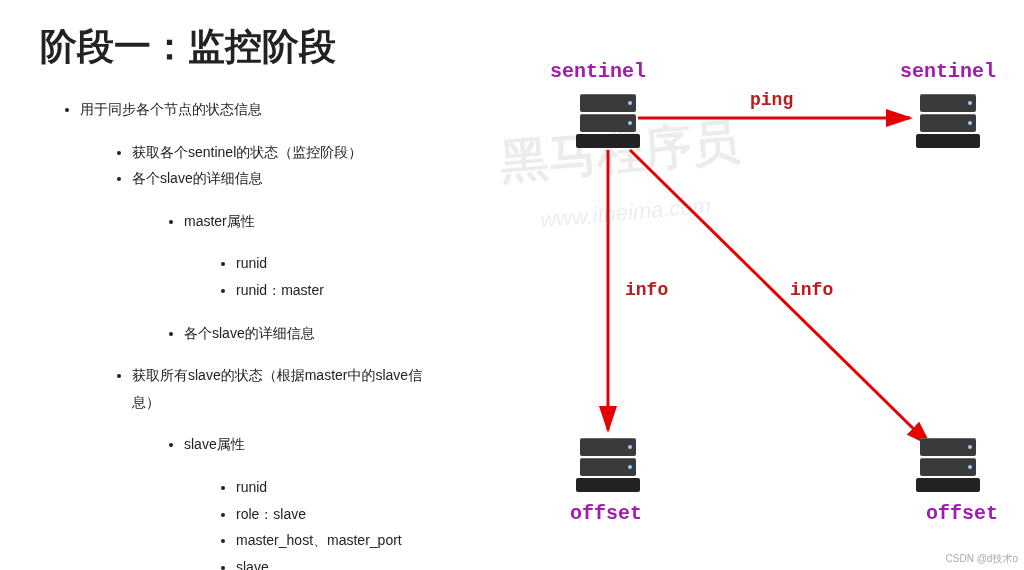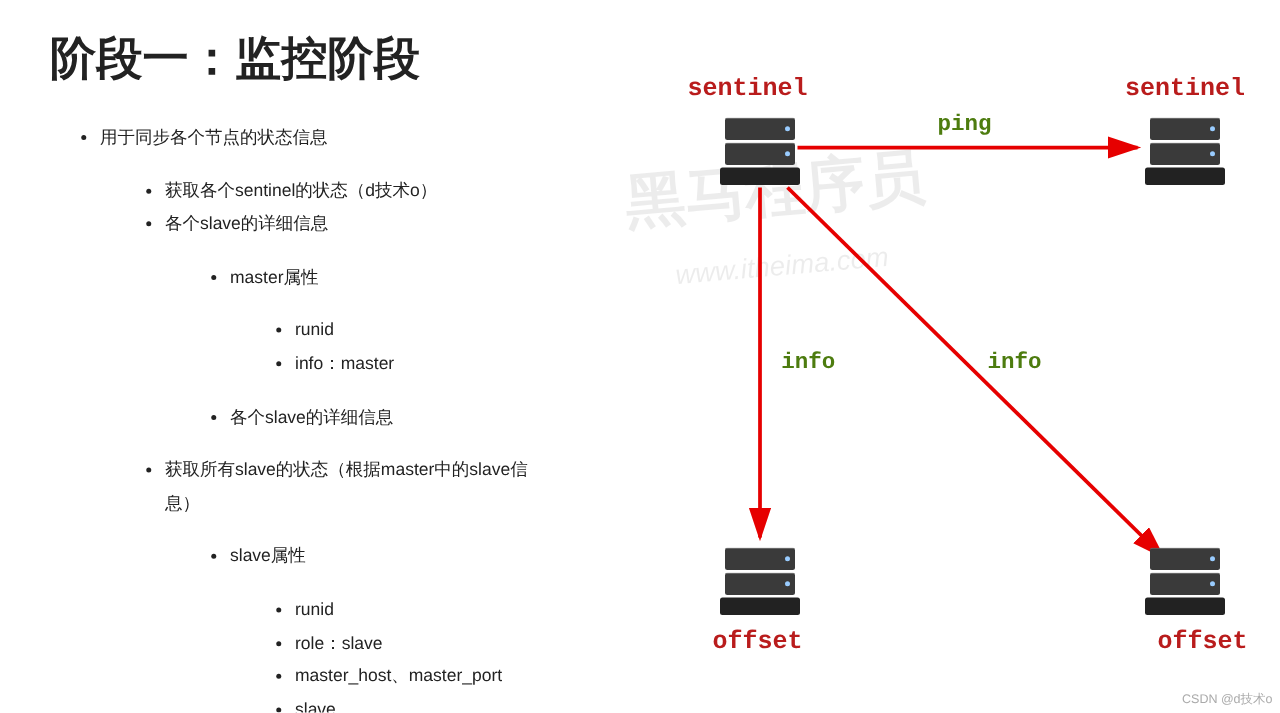--- a/index.html
+++ b/index.html
@@ -35,28 +35,28 @@
     left: 500px;
     top: 50px;
     width: 520px;
     height: 500px;
   }
   .node-label {
     position: absolute;
     font-family: Consolas, "Courier New", monospace;
     font-size: 20px;
     font-weight: 700;
-    color: #b91c1c;
+    color: #a21caf;
   }
   .edge-label {
     position: absolute;
     font-family: Consolas, "Courier New", monospace;
     font-size: 18px;
     font-weight: 700;
-    color: #4d7c0f;
+    color: #b91c1c;
   }
   .server {
     position: absolute;
     width: 56px;
     height: 56px;
   }
   .server .top {
     position: absolute; left:0; top:0; width:56px; height:18px;
     background:#3a3a3a; border-radius:2px;
     border-top:1px solid #666;
@@ -90,27 +90,27 @@
 </style>
 </head>
 <body>
 
 <div class="title">阶段一：监控阶段</div>
 
 <div class="text-col">
   <ul>
     <li><span>用于同步各个节点的状态信息</span>
       <ul>
-        <li>获取各个sentinel的状态（d技术o）</li>
+        <li>获取各个sentinel的状态（监控阶段）</li>
         <li><span>各个slave的详细信息</span>
           <ul>
             <li><span>master属性</span>
               <ul>
                 <li>runid</li>
-                <li>info：master</li>
+                <li>runid：master</li>
               </ul>
             </li>
             <li>各个slave的详细信息</li>
           </ul>
         </li>
         <li><span>获取所有slave的状态（根据master中的slave信息）</span>
           <ul>
             <li><span>slave属性</span>
               <ul>
                 <li>runid</li>

